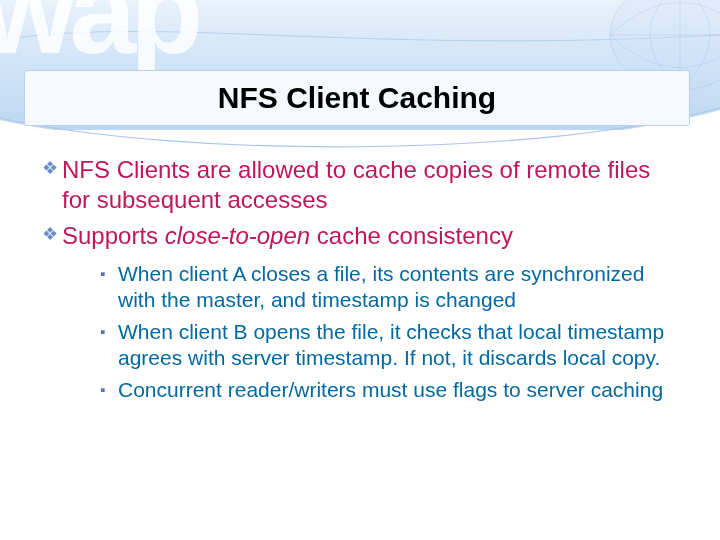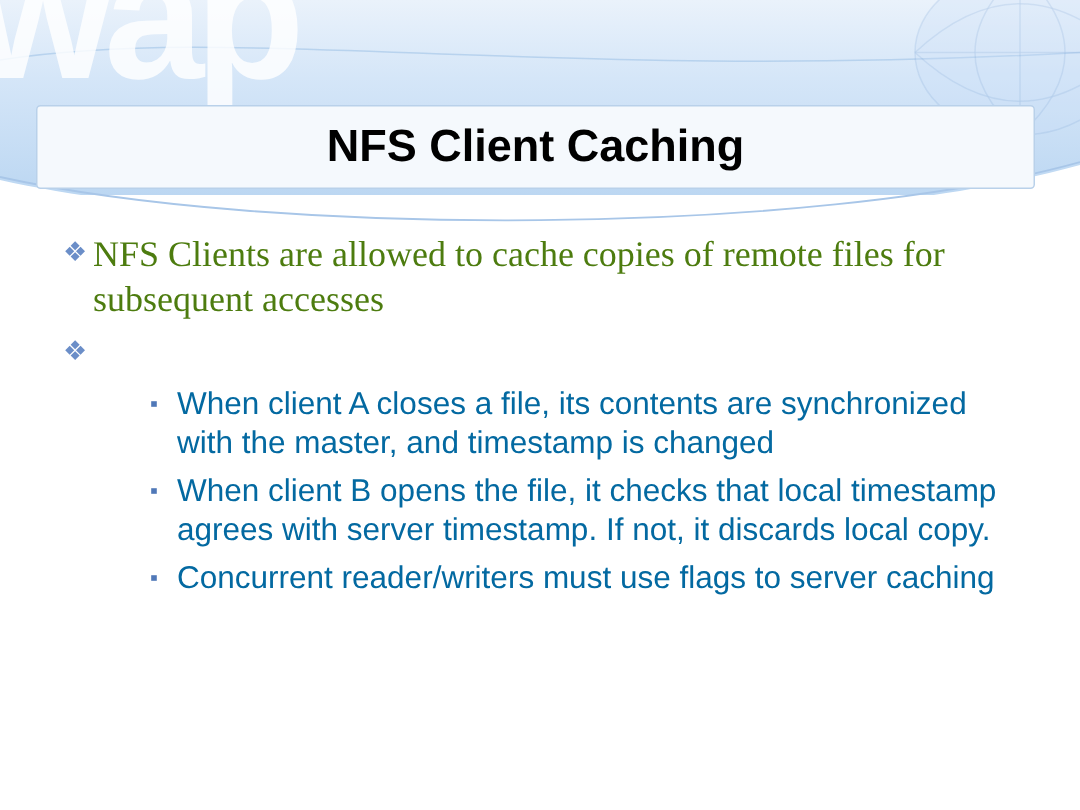--- a/index.html
+++ b/index.html
@@ -85,22 +85,21 @@
     align-items: center;
     justify-content: center;
     margin-right: 2px;
     color: #6b8ec8;
     font-size: 18px;
     line-height: 26px;
   }
   .l1 .text {
     font-size: 24px;
     line-height: 30px;
-    color: #4d7c0f;
-    font-family: Liberation Serif, serif;
+    color: #be185d;
   }
   .l1 .text .italic { font-style: italic; }
   .sublist {
     margin-top: 10px;
     margin-left: 60px;
   }
   .l2 {
     display: flex;
     align-items: flex-start;
     margin-bottom: 6px;
@@ -149,20 +148,23 @@
 
   <div class="content">
 
     <div class="l1">
       <span class="bullet">❖</span>
       <span class="text">NFS Clients are allowed to cache copies of remote files for subsequent accesses</span>
     </div>
 
     <div class="l1">
       <span class="bullet">❖</span>
+      <span class="text">
+        <span>Supports </span><span class="italic">close-to-open</span><span> cache consistency</span>
+      </span>
     </div>
 
     <div class="sublist">
 
       <div class="l2">
         <span class="bullet">▪</span>
         <span class="text">When client A closes a file, its contents are synchronized with the master, and timestamp is changed</span>
       </div>
 
       <div class="l2">

